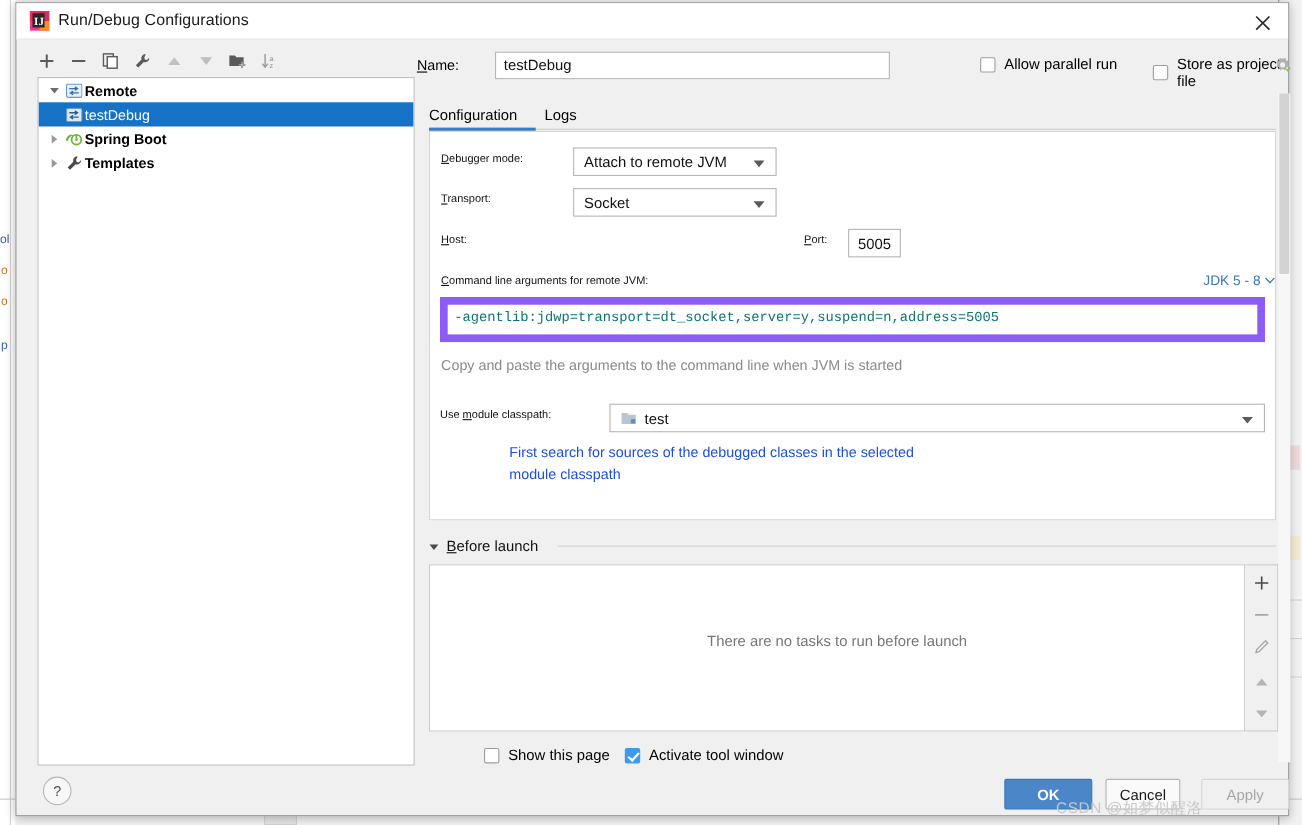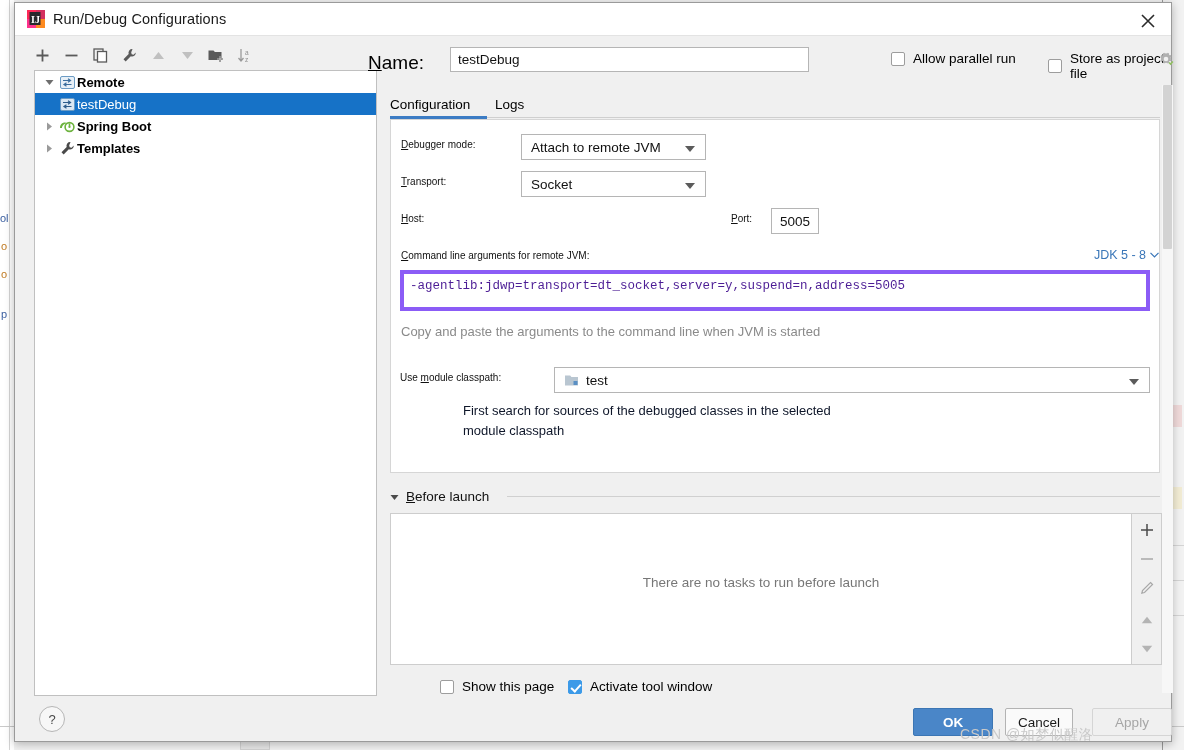--- a/index.html
+++ b/index.html
@@ -101,22 +101,22 @@
   #help-btn {
     position: absolute; left: 24px; top: 703px;
     width: 26px; height: 26px; border-radius: 50%;
     border: 1px solid #b6b6b6; background: #f7f7f7;
     display: flex; align-items: center; justify-content: center;
     font-size: 13px; color: #4a4a4a; cursor: default;
   }
 
   
   #name-label {
-    position: absolute; left: 353px; top: 49px;
-    font-size: 19px; color: #000;
+    position: absolute; left: 364px; top: 49px;
+    font-size: 13px; color: #000;
   }
   #name-label u { text-decoration: underline; }
   #name-input {
     position: absolute; left: 435px; top: 44px;
     width: 359px; height: 25px;
     border: 1px solid #b5b5b5; background: #fff;
     font-size: 13.5px; color: #111;
     padding: 0 7px; outline: none;
     font-family: "Liberation Sans", sans-serif;
   }
@@ -200,42 +200,42 @@
   }
 
   #jdk-link {
     position: absolute; right: 12px; top: 245px;
     font-size: 12.5px; color: #3a76b8; cursor: default;
     display: flex; align-items: center; gap: 4px;
   }
   #args-box {
     position: absolute; left: 385px; top: 267px;
     width: 750px; height: 41px;
-    background: #ffffff; border: 4px solid #8b5cf6;
+    background: #ffffff; border: 7px solid #8b5cf6;
     font-family: "Liberation Mono", monospace;
-    font-size: 12.5px; color: #4c1d95;
+    font-size: 12.5px; color: #0f766e;
     padding: 5px 6px; line-height: 15px;
     overflow: hidden; white-space: nowrap;
     cursor: text;
   }
   #args-hint {
     position: absolute; left: 386px; top: 321px;
     font-size: 13px; color: #8a8a8a;
   }
 
   #module-combo {
     left: 539px; top: 364px; width: 596px;
   }
   #module-combo .mic {
     width: 16px; height: 14px; margin-right: 6px;
     position: relative; display: inline-block;
   }
   #module-hint {
     position: absolute; left: 448px; top: 398px;
-    font-size: 13px; color: #0f172a; line-height: 20px;
+    font-size: 13px; color: #1d4ed8; line-height: 20px;
   }
 
   
   #bl-header {
     position: absolute; left: 375px; top: 486px;
     display: flex; align-items: center; gap: 7px;
     font-size: 13.5px; color: #111;
   }
   #bl-header u { text-decoration: underline; }
   #bl-rule {

